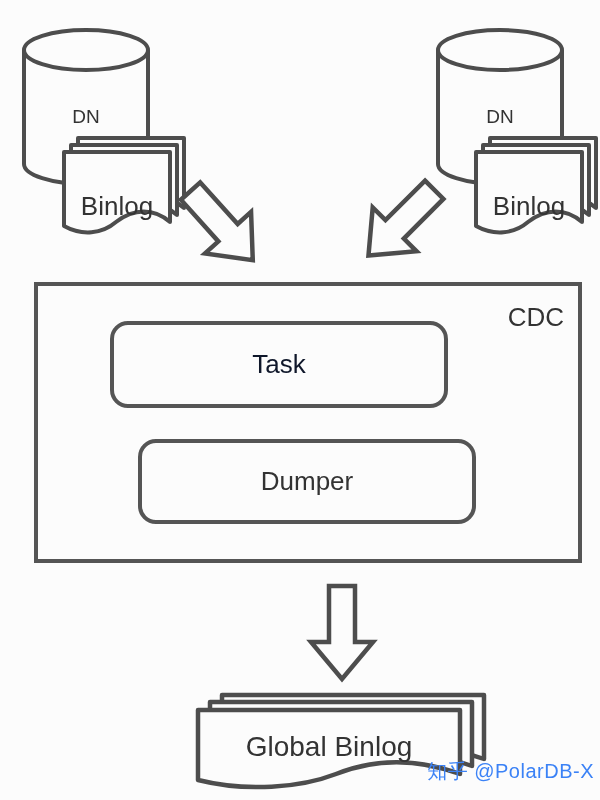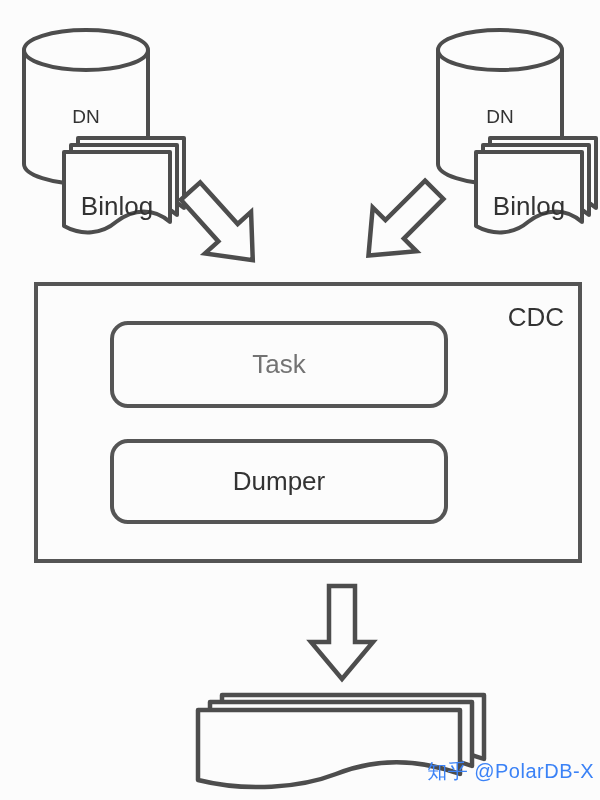--- a/index.html
+++ b/index.html
@@ -22,21 +22,21 @@
   .cdc-box{
     position:absolute;left:34px;top:282px;width:548px;height:281px;
     border:4px solid #555555;box-sizing:border-box;background:transparent;
   }
   .round-box{
     position:absolute;width:338px;height:87px;left:110px;
     border:4px solid #555555;border-radius:18px;box-sizing:border-box;
     background:#fcfcfc;display:flex;align-items:center;justify-content:center;
   }
   .task-box{top:321px;}
-  .dumper-box{top:439px;height:85px;}
+  .dumper-box{top:439px;height:85px;margin-left:28px;}
   .cdc-label{position:absolute;right:14px;top:16px;color:#333333;}
   .watermark{
     position:absolute;right:6px;top:758px;font-size:20px;color:#3b82f6;
     letter-spacing:0.5px;
   }
   .shape-stroke{stroke:#4d4d4d;fill:#fcfcfc;}
 </style>
 </head>
 <body>
 
@@ -94,21 +94,21 @@
     <svg width="68" height="98" viewBox="0 0 68 98">
       <path class="shape-stroke" stroke-width="4.5" stroke-linejoin="miter" d="M21,2 H47 V58 H65 L34,95 L3,58 H21 Z"></path>
     </svg>
   </div>
 
   <div class="cdc-box">
     <div class="lbl-cdc cdc-label">CDC</div>
   </div>
 
   <div class="round-box task-box">
-    <span class="lbl-node" style="color:#737373;">Task</span>
+    <span class="lbl-node" style="color:#0f172a;">Task</span>
   </div>
 
   <div class="round-box dumper-box">
     <span class="lbl-node" style="color:#333333;">Dumper</span>
   </div>
 
   <div class="abs" style="left:308px;top:584px;">
     <svg width="68" height="98" viewBox="0 0 68 98">
       <path class="shape-stroke" stroke-width="4.5" stroke-linejoin="miter" d="M21,2 H47 V58 H65 L34,95 L3,58 H21 Z"></path>
     </svg>
@@ -118,16 +118,17 @@
     <svg width="298" height="110" viewBox="0 0 298 110">
       <g transform="translate(24,-15)">
         <path class="shape-stroke" stroke-width="4.5" stroke-linejoin="round" d="M2,20 H264 V84 C220,68 180,68 140,84 C104,98 50,102 2,90 Z"></path>
       </g>
       <g transform="translate(12,-8)">
         <path class="shape-stroke" stroke-width="4.5" stroke-linejoin="round" d="M2,20 H264 V84 C220,68 180,68 140,84 C104,98 50,102 2,90 Z"></path>
       </g>
       <path class="shape-stroke" stroke-width="4.5" stroke-linejoin="round" d="M2,20 H264 V84 C220,68 180,68 140,84 C104,98 50,102 2,90 Z"></path>
     </svg>
   </div>
+  <div class="lbl lbl-gbinlog" style="left:198px;top:731px;width:262px;">Global Binlog</div>
 
   <div class="watermark">知乎 @PolarDB-X</div>
 
 </div>
 
 </body></html>

